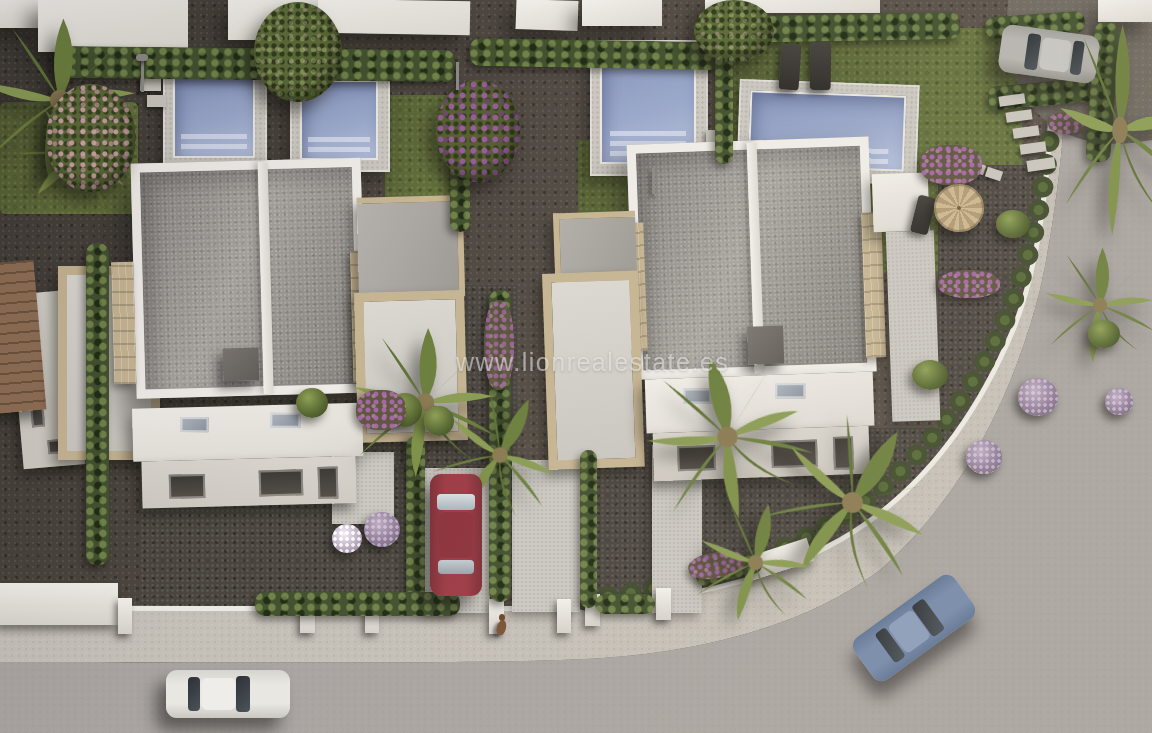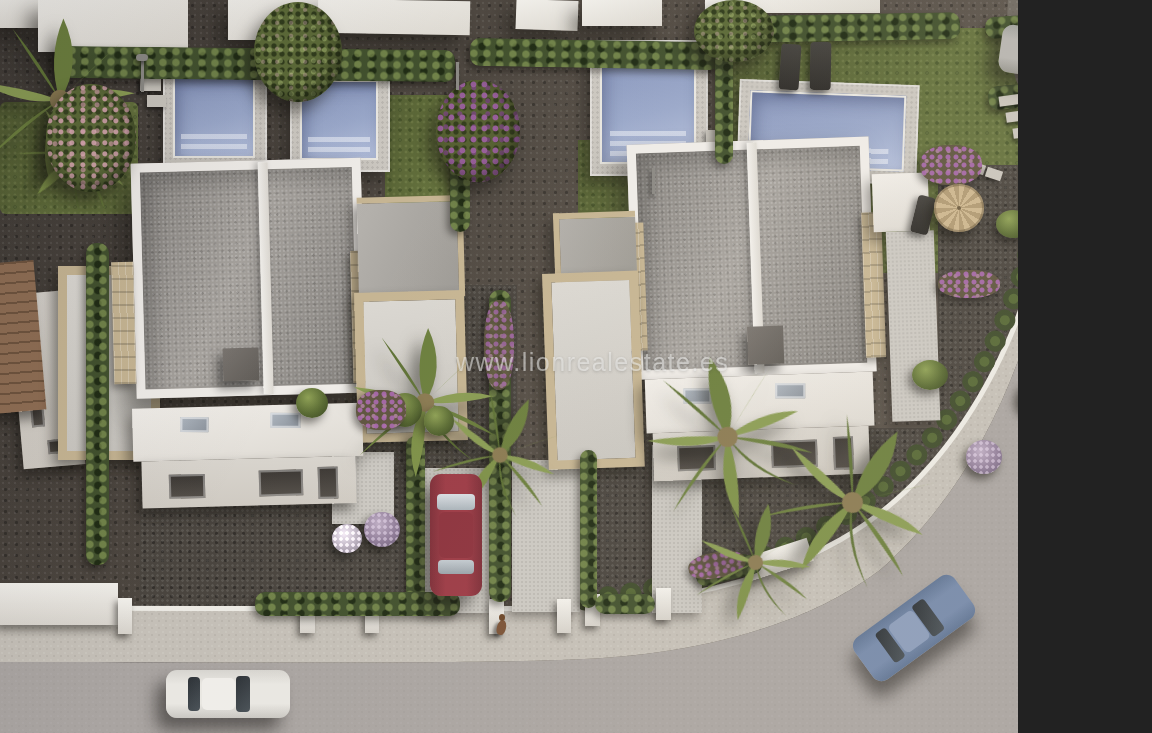--- a/index.html
+++ b/index.html
@@ -1,16 +1,16 @@
 <!DOCTYPE html>
 <html style="--ground: #564f48; --gravel_dark: #4a453f; --lawn: #64713d; --hedge: #42512e; --pool_water: #8795bb; --pool_water_light: #b6c1dc; --pool_deck: #cbc7c0; --villa_white: #efece7; --roof_gravel: #a7a39e; --stone_trim: #c6b593; --chimney_gray: #6e6a66; --road_asphalt: #a9a4a1; --sidewalk: #c4bfb7; --curb_white: #eceae4; --drive_gravel: #6f6961; --car_white: #e9e7e2; --car_red: #9c3b46; --car_blue: #7589aa; --car_silver: #b6b4b0; --palm_green: #6c7f3e; --palm_light: #8a9c54; --flower_purple: #8d5f93; --tile_roof: #85644a;"><head>
 <meta charset="utf-8">
 <style>
   html,body{margin:0;padding:0;background:#222;}
-  #scene{position:relative;width:1018px;height:733px;overflow:hidden;
+  #scene{position:relative;width:1152px;height:733px;overflow:hidden;
          font-family:"Liberation Sans", sans-serif;
          background:var(--ground,#544f48);}
   .abs{position:absolute;}
   
   .ground-tex{inset:0;
     background-color:var(--ground);
     background-image:
       radial-gradient(circle, rgba(255,255,255,.07) 0 1px, transparent 1.6px),
       radial-gradient(circle, rgba(0,0,0,.28) 0 1.2px, transparent 2px),
       linear-gradient(115deg, rgba(0,0,0,.25), rgba(90,80,65,.12) 55%, rgba(255,240,210,.05));

